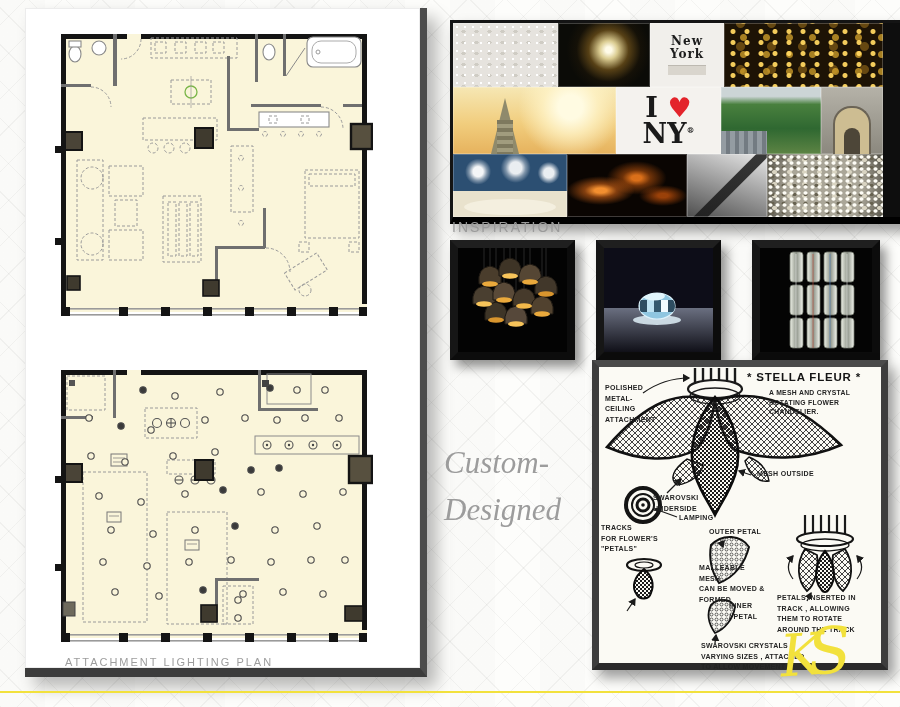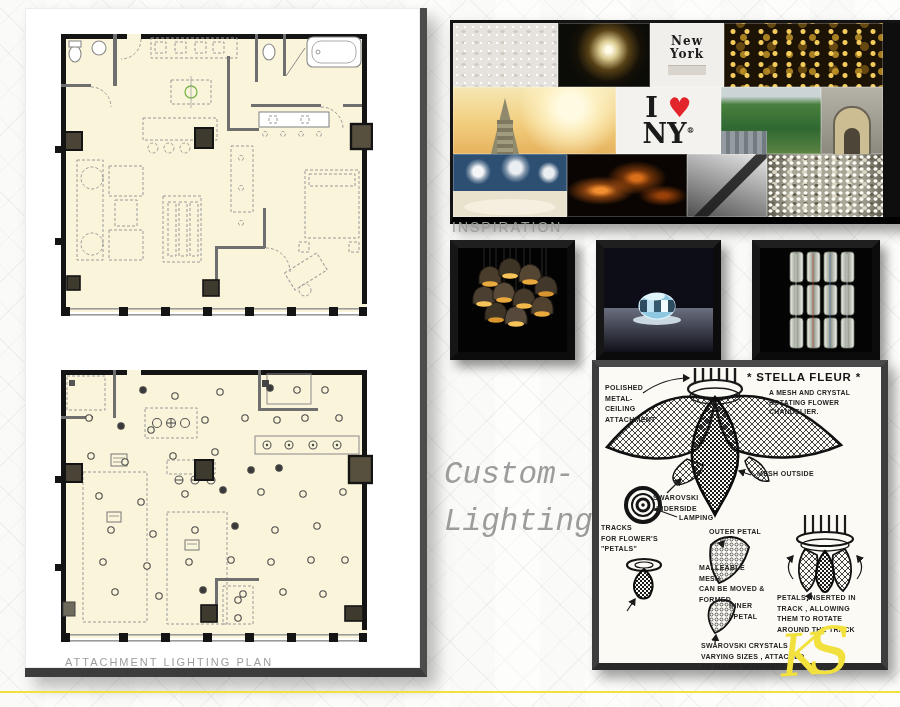--- a/index.html
+++ b/index.html
@@ -91,22 +91,22 @@
   .sketch-panel{position:absolute;left:592px;top:360px;width:296px;height:310px;box-sizing:border-box;
     border:7px solid #3d3d3d;border-top-color:#4a4a4a;border-bottom-color:#2a2a2a;background:#fbfaf4;
     box-shadow:7px 8px 12px rgba(0,0,0,.38);}
   .sketch-inner{position:relative;width:282px;height:296px;}
   .sketch-inner svg{position:absolute;left:0;top:0;}
   .ann{position:absolute;font-size:7px;line-height:1.5;color:#242424;white-space:pre-line;letter-spacing:.3px;font-weight:bold;}
   .sk-title{position:absolute;left:148px;top:4px;width:134px;font-size:11.5px;font-weight:bold;letter-spacing:.8px;color:#141414;}
   .sk-sub{position:absolute;left:170px;top:21px;width:110px;font-size:6.8px;font-weight:bold;line-height:1.4;color:#242424;white-space:pre-line;letter-spacing:.3px;}
 
   
-  .headline{position:absolute;left:444px;top:452px;width:146px;
-    font-family:Liberation Mono, monospace;font-style:italic;font-size:31px;line-height:1.5;color:#9c9c9c;}
+  .headline{position:absolute;left:444px;top:440px;width:146px;
+    font-family:Liberation Serif, serif;font-style:italic;font-size:31px;line-height:1.5;color:#9c9c9c;}
   .signature{position:absolute;left:780px;top:620px;font-family:"DejaVu Serif",serif;font-style:italic;
     font-size:58px;line-height:1;z-index:5;transform:rotate(-4deg);}
   .signature .s2{margin-left:-16px;font-size:64px;}
 
   .wall{fill:#141414;}
   .furn{fill:none;stroke:#9a9a9a;stroke-width:1;stroke-dasharray:3 2;}
   .solidf{fill:#fff;stroke:#8a8a8a;stroke-width:1.1;}
   .thinw{fill:#6f6f6f;}
 </style>
 </head>
@@ -490,21 +490,21 @@
         <line x1="36" y1="6" x2="36" y2="100" stroke="#ffffff" opacity=".55"></line>
         <line x1="53" y1="6" x2="53" y2="100" stroke="#c24d3a" opacity=".6"></line>
         <line x1="70" y1="6" x2="70" y2="100" stroke="#4a7fc2" opacity=".6"></line>
         <line x1="87" y1="6" x2="87" y2="100" stroke="#ffffff" opacity=".5"></line>
       </g>
     </svg>
   </div>
 
   <div class="headline">
     <div>Custom-</div>
-    <div>Lighting</div>
+    <div>Designed</div>
   </div>
 
   <div class="sketch-panel">
     <div class="sketch-inner">
       <svg width="282" height="296" viewBox="0 0 282 296">
         <defs>
           <pattern id="xh" width="6" height="6" patternUnits="userSpaceOnUse">
             <path d="M0,6 L6,0 M0,0 L6,6" stroke="#2e2e2e" stroke-width=".9"></path>
           </pattern>
           <pattern id="xhd" width="4" height="4" patternUnits="userSpaceOnUse">

